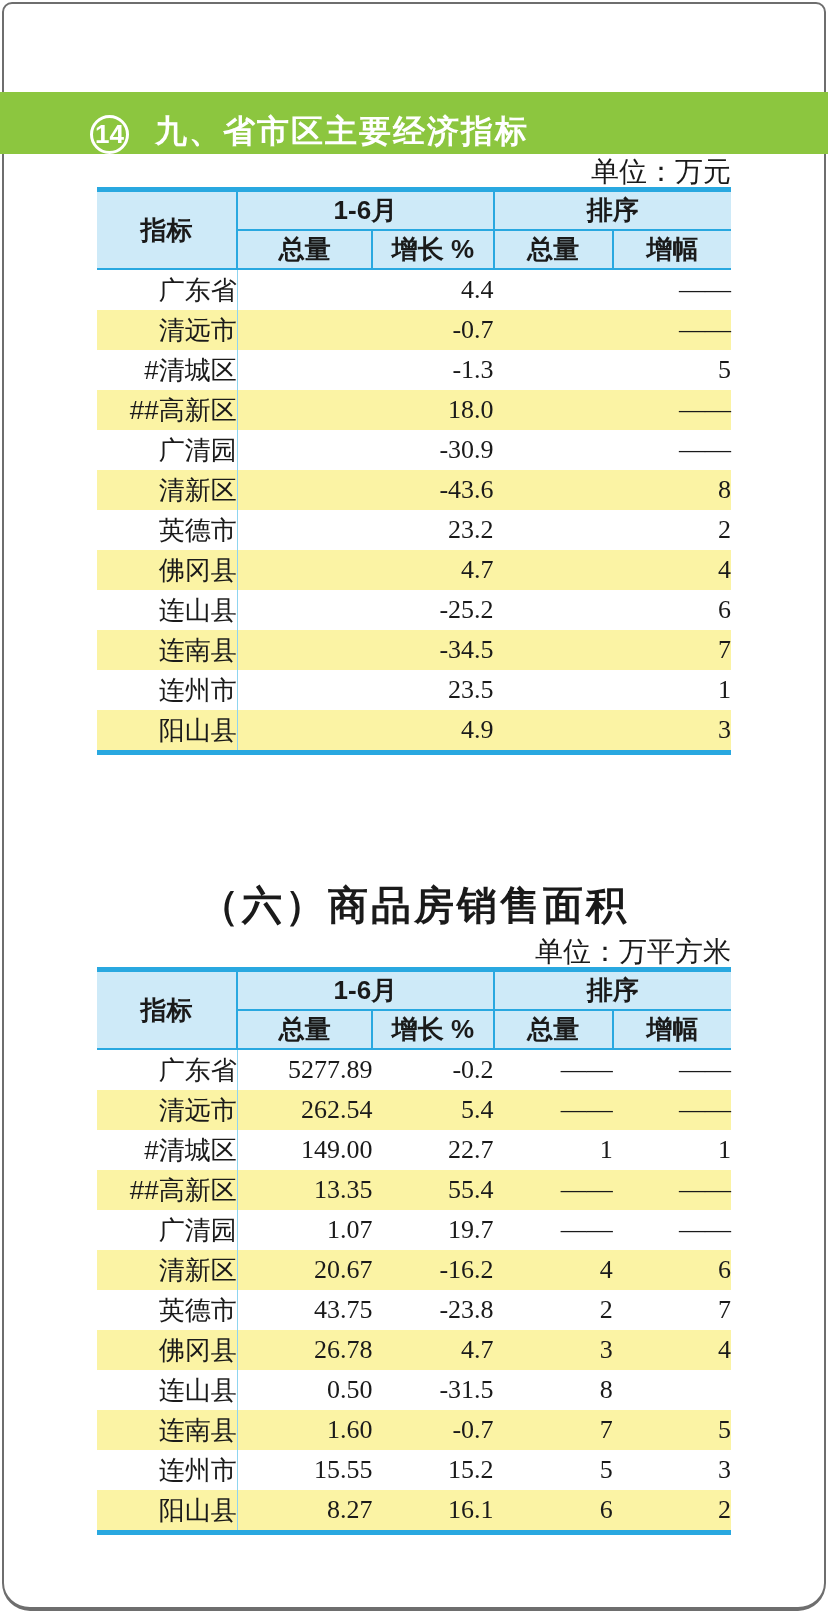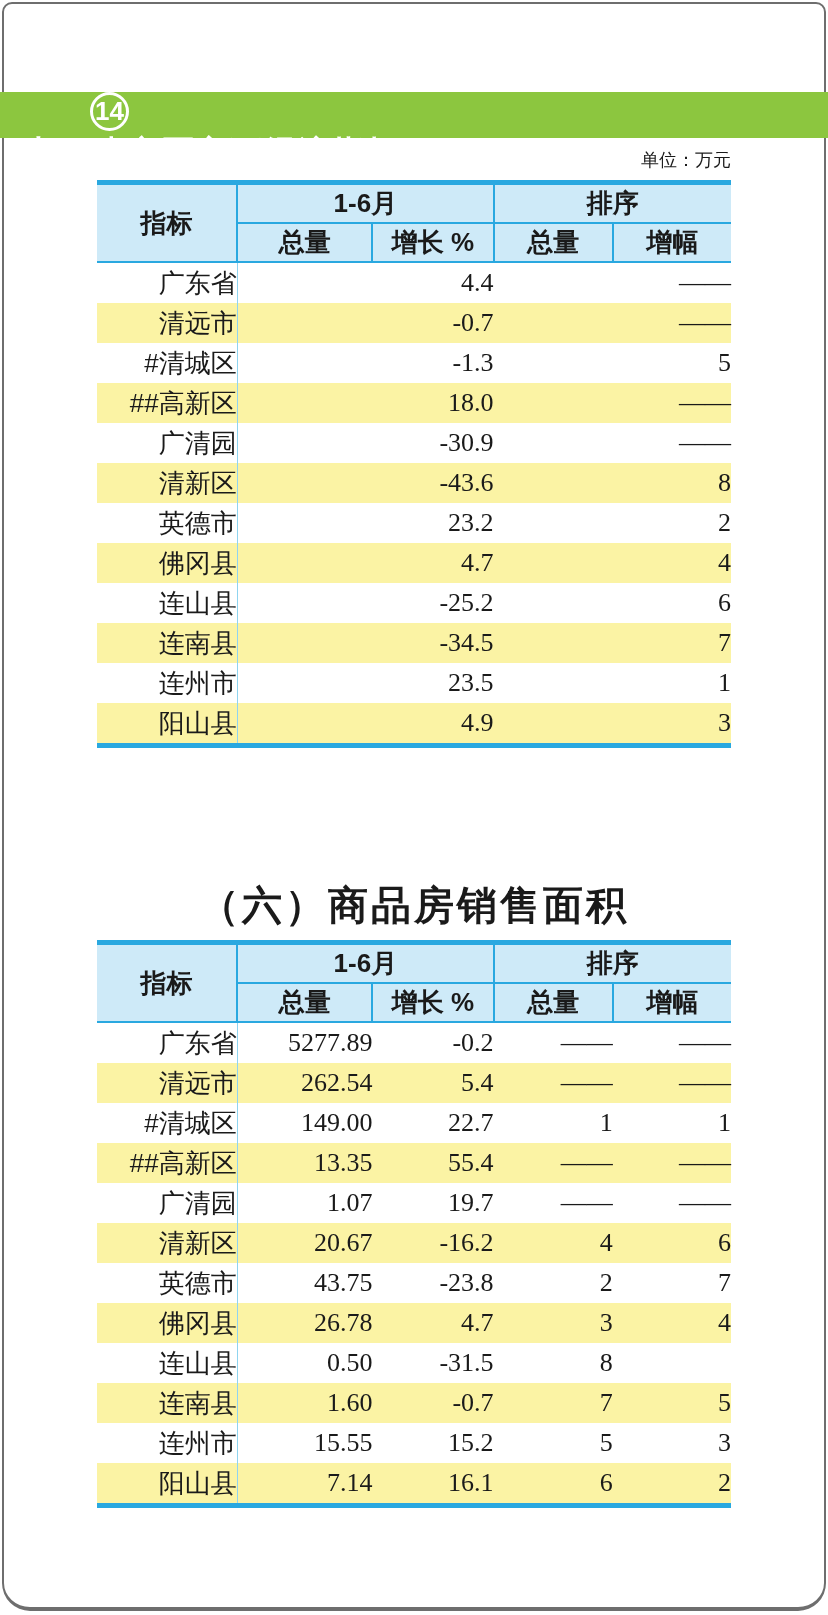--- a/index.html
+++ b/index.html
@@ -9,44 +9,44 @@
     color:var(--text,#1a1a1a);overflow:hidden;
   }
   .page-frame{
     position:absolute;left:2px;top:2px;right:2px;bottom:4px;
     border:2px solid var(--page-border,#6e6e6e);
     border-bottom-width:4px;
     border-radius:10px 10px 28px 28px;
     pointer-events:none;
   }
   .chapter-bar{
-    position:absolute;top:92px;left:0;width:100%;height:46px;
+    position:absolute;top:92px;left:0;width:100%;height:62px;
     background:var(--green,#8CC63F);
-    display:flex;align-items:flex-start;flex-direction:column;
+    display:flex;align-items:flex-end;
   }
   .badge{
     margin-left:90px;width:33px;height:33px;border:3px solid #fff;border-radius:50%;
     color:#fff;font-weight:bold;font-size:26px;line-height:33px;text-align:center;
     flex:0 0 auto;
   }
   .chapter-title{
     margin-left:26px;color:#fff;font-weight:bold;font-size:32px;letter-spacing:2px;
   }
   .table-section{position:absolute;left:97px;width:634px;}
   .sec-0{top:150px;}
   .sec-1{top:880px;}
   .tbl-title{
     margin:0;text-align:center;font-size:40px;font-weight:bold;
     letter-spacing:3px;line-height:1.25;
   }
   .tbl-unit{
-    margin-top:0;text-align:right;font-size:18px;line-height:1.12;
+    margin-top:6px;text-align:right;font-size:28px;line-height:1.12;
   }
   table.stat-table{
-    margin-top:10px;width:100%;border-collapse:collapse;table-layout:fixed;
+    width:100%;border-collapse:collapse;table-layout:fixed;
     border-top:5px solid var(--blue,#29A8E0);
     border-bottom:5px solid var(--blue,#29A8E0);
   }
   table.stat-table thead th{
     background:var(--header-bg,#CEEAF8);
     font-size:26px;font-weight:bold;height:37px;text-align:center;
     padding:0;
   }
   th.th-ind{border-right:2px solid var(--blue,#29A8E0);border-bottom:2px solid var(--blue,#29A8E0);}
   th.th-period{border-right:2px solid var(--blue,#29A8E0);border-bottom:2px solid var(--blue,#29A8E0);}
@@ -185,20 +185,21 @@
           <td class="num">4.9</td>
           <td class="num"></td>
           <td class="num">3</td>
         </tr>
       </tbody>
     </table>
 </section>
 
 <section class="table-section sec-1">
   <h2 class="tbl-title">（六）商品房销售面积</h2>
+  <div class="tbl-unit">单位：万平方米</div>
   <table class="stat-table">
       <colgroup>
         <col style="width: 140px;">
         <col style="width: 135px;">
         <col style="width: 121px;">
         <col style="width: 119px;">
         <col style="width: 118px;">
       </colgroup>
       <thead>
         <tr>
@@ -286,20 +287,20 @@
         </tr>
         <tr>
           <td class="ind" style="padding-left: 26px;">连州市</td>
           <td class="num">15.55</td>
           <td class="num">15.2</td>
           <td class="num">5</td>
           <td class="num">3</td>
         </tr>
         <tr>
           <td class="ind" style="padding-left: 26px;">阳山县</td>
-          <td class="num">7.14</td>
+          <td class="num">8.27</td>
           <td class="num">16.1</td>
           <td class="num">6</td>
           <td class="num">2</td>
         </tr>
       </tbody>
     </table>
 </section>
 
 </body></html>

